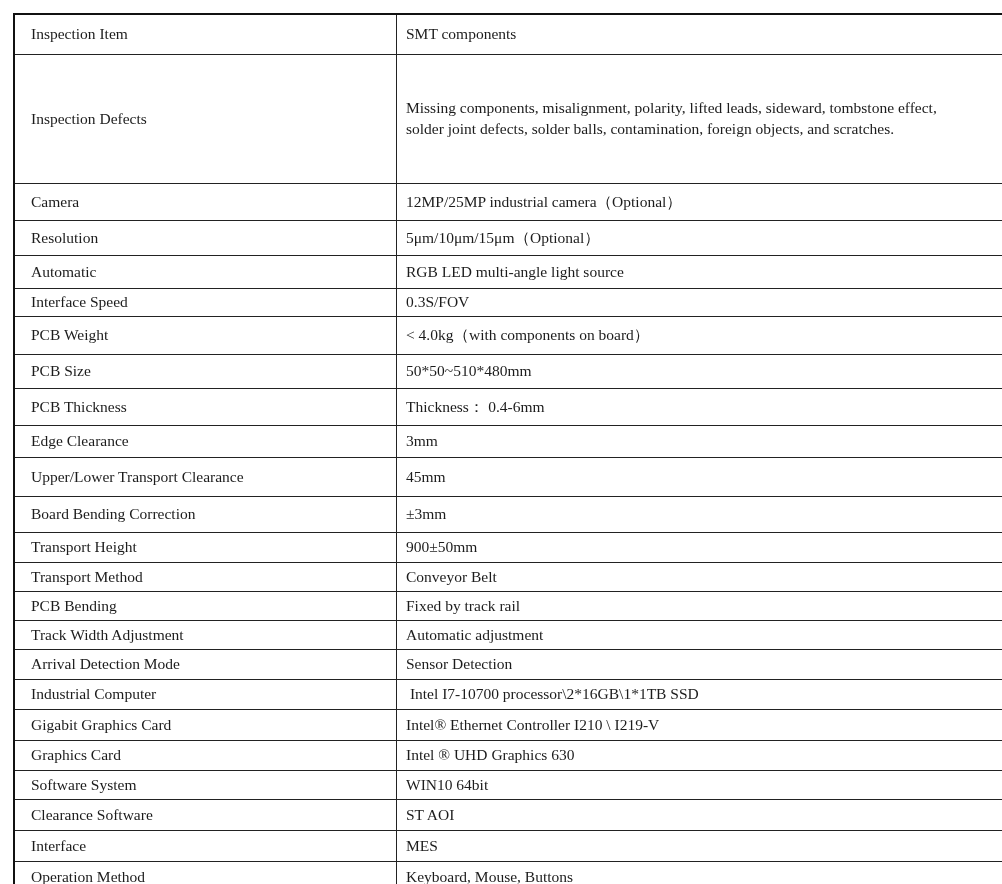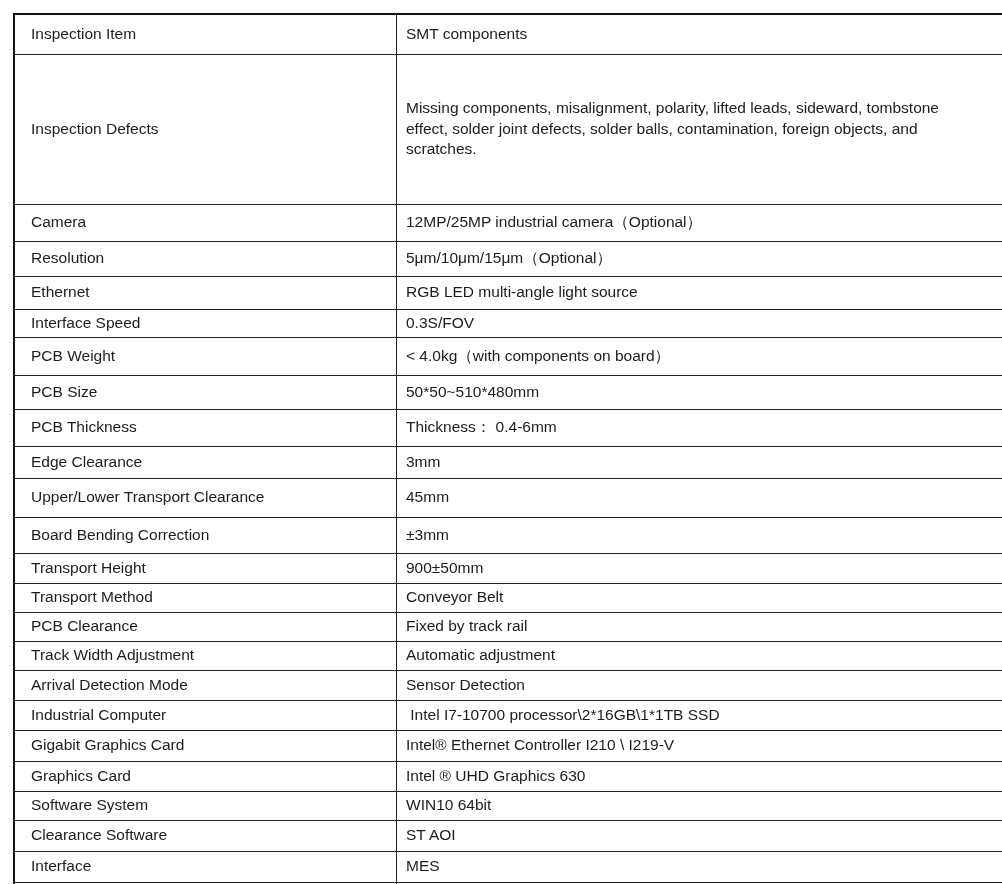--- a/index.html
+++ b/index.html
@@ -22,20 +22,21 @@
     width: 977px;
     border: 2px solid #111111;
   }
   td {
     border: 1px solid #222222;
     vertical-align: middle;
     font-size: 15.5px;
     line-height: 1.32;
     color: #1c1c1c;
     overflow: hidden;
+    font-family: Liberation Serif, serif;
   }
   td.label-cell {
     width: 357px;
     padding: 3px 8px 3px 16px;
   }
   td.value-cell {
     width: 620px;
     padding: 3px 10px 3px 9px;
     white-space: pre-wrap;
   }
@@ -63,21 +64,21 @@
       </tr>
       <tr style="height:37px">
         <td class="label-cell">Camera</td>
         <td class="value-cell">12MP/25MP industrial camera（Optional）</td>
       </tr>
       <tr style="height:35px">
         <td class="label-cell">Resolution</td>
         <td class="value-cell">5μm/10μm/15μm（Optional）</td>
       </tr>
       <tr style="height:33px">
-        <td class="label-cell">Ethernet</td>
+        <td class="label-cell">Automatic</td>
         <td class="value-cell">RGB LED multi-angle light source</td>
       </tr>
       <tr style="height:28px">
         <td class="label-cell">Interface Speed</td>
         <td class="value-cell">0.3S/FOV</td>
       </tr>
       <tr style="height:38px">
         <td class="label-cell">PCB Weight</td>
         <td class="value-cell">&lt; 4.0kg（with components on board）</td>
       </tr>
@@ -103,21 +104,21 @@
       </tr>
       <tr style="height:30px">
         <td class="label-cell">Transport Height</td>
         <td class="value-cell">900±50mm</td>
       </tr>
       <tr style="height:29px">
         <td class="label-cell">Transport Method</td>
         <td class="value-cell">Conveyor Belt</td>
       </tr>
       <tr style="height:29px">
-        <td class="label-cell">PCB Clearance</td>
+        <td class="label-cell">PCB Bending</td>
         <td class="value-cell">Fixed by track rail</td>
       </tr>
       <tr style="height:29px">
         <td class="label-cell">Track Width Adjustment</td>
         <td class="value-cell">Automatic adjustment</td>
       </tr>
       <tr style="height:30px">
         <td class="label-cell">Arrival Detection Mode</td>
         <td class="value-cell">Sensor Detection</td>
       </tr>

